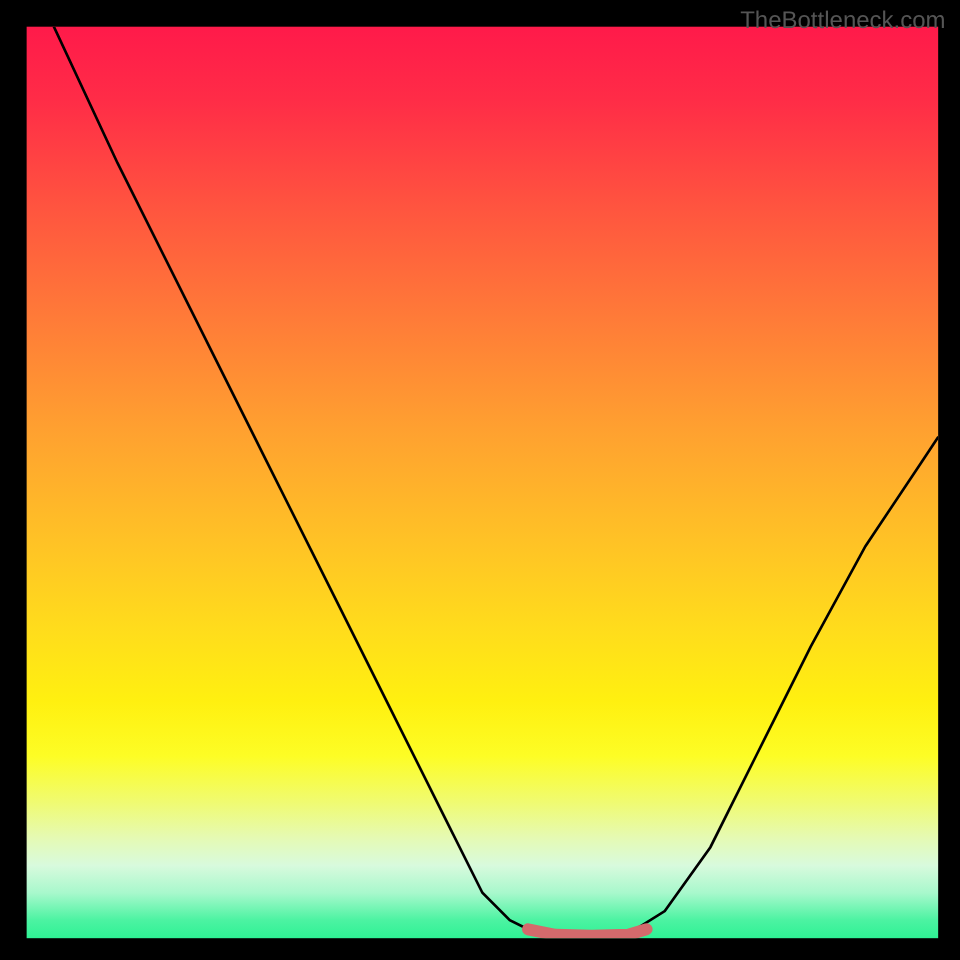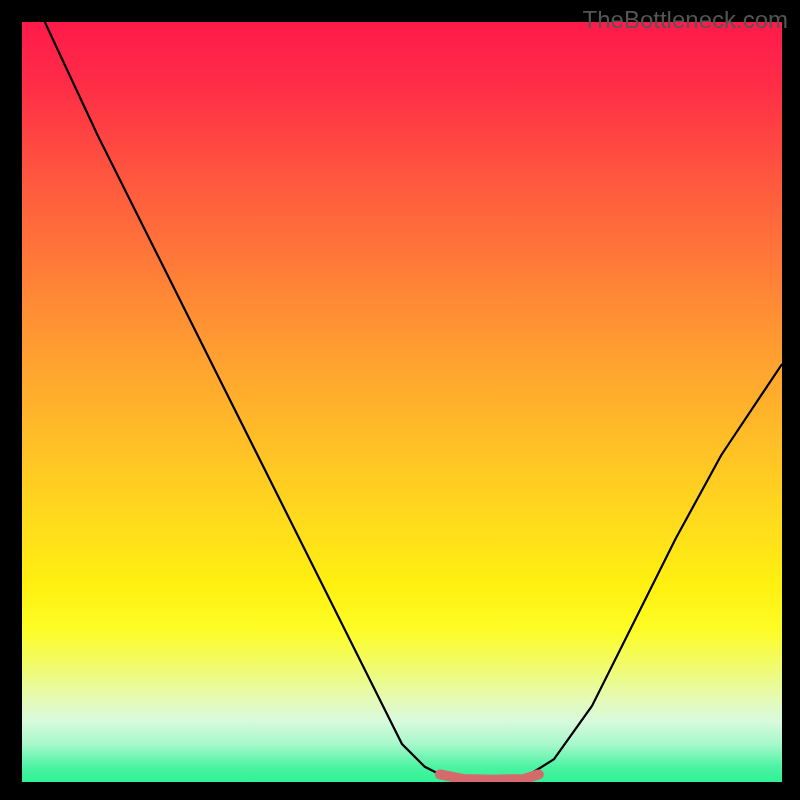--- a/index.html
+++ b/index.html
@@ -1,17 +1,17 @@
 <!DOCTYPE html>
 <html><head>
 <meta charset="utf-8">
 <style>
 *{margin:0;padding:0;box-sizing:border-box}
 body{background:#000;width:800px;height:800px;position:relative;font-family:Arial,Helvetica,sans-serif}
-.credit{position:absolute;top:6px;right:12px;color:#555;font-size:24px;font-weight:400;z-index:5}
+.credit{position:absolute;top:6px;right:12px;color:#555;font-size:20px;font-weight:400;z-index:5}
 .plot-area{position:absolute;left:22px;top:22px;width:760px;height:760px;overflow:hidden}
 .gradient{position:absolute;inset:0;background:linear-gradient(to bottom,#ff1a4a 0%,#ff2c47 8%,#ff553f 20%,#ff7b38 32%,#ffa030 44%,#ffc126 56%,#ffdc1c 66%,#fff010 74%,#fdfd25 80%,#f0fb70 85%,#e5fab4 89%,#d8fadd 92%,#a8f8cc 95%,#4cf3a2 98%,#2ef294 100%)}
 svg{position:absolute;inset:0}
 .pink-seg{stroke:#d46a6c;stroke-width:10;stroke-linecap:round;fill:none}
 .curve{stroke:#000;stroke-width:2.2;fill:none}
 </style>
 </head>
 <body>
 
 <div class="credit">TheBottleneck.com</div>

